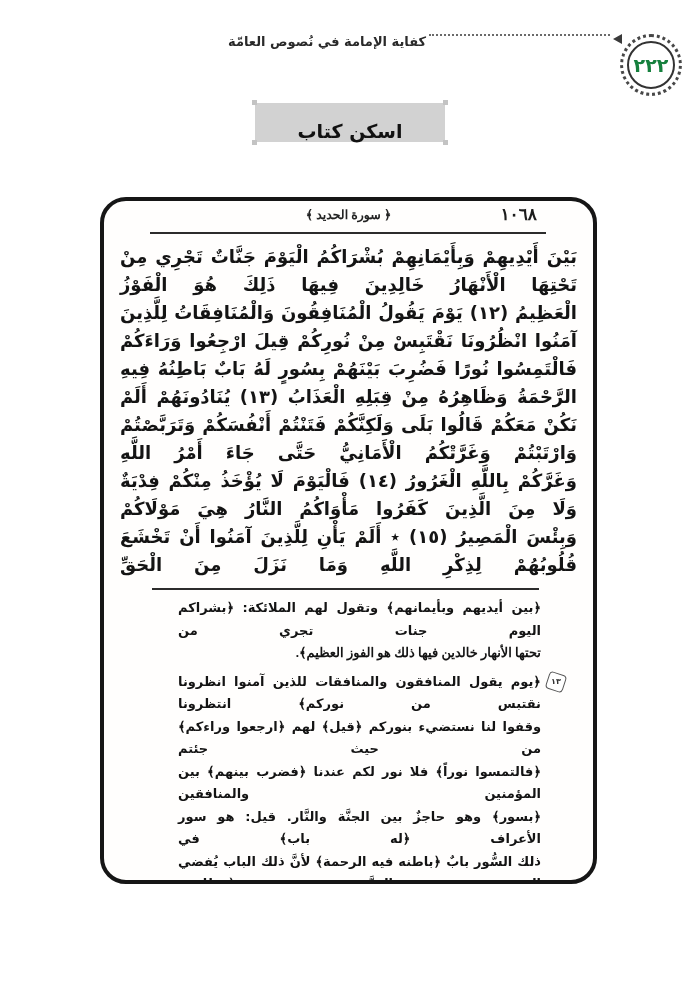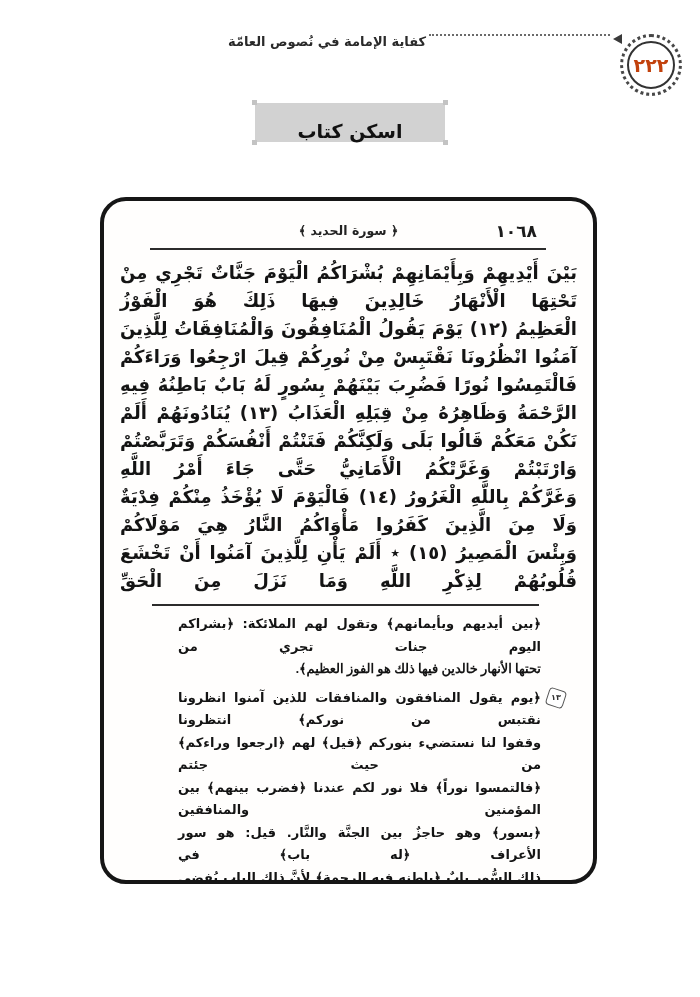--- a/index.html
+++ b/index.html
@@ -27,38 +27,38 @@
     border-right:9px solid #3a3a3a;margin-right:-2px;
   }
   .medallion-outer{
     width:56px;height:56px;border:3px dotted #474747;border-radius:50%;
     display:flex;align-items:center;justify-content:center;flex:0 0 auto;
     background:#fff;
   }
   .medallion-inner{
     width:44px;height:44px;border:2px solid #333;border-radius:50%;
     display:flex;align-items:center;justify-content:center;
-    font-size:19px;font-weight:bold;color:#c2410c;
+    font-size:19px;font-weight:bold;color:#15803d;
   }
   
   .overlay-box{
     position:absolute;top:103px;left:255px;width:190px;height:39px;
     background:#d2d2d2;display:flex;align-items:flex-end;justify-content:center;
     font-size:19px;font-weight:600;color:#111;direction:rtl;
   }
   .notch{position:absolute;width:5px;height:5px;background:#c3c3c3;}
   .notch.tl{top:-3px;left:-3px}.notch.tr{top:-3px;right:-3px}
   .notch.bl{bottom:-3px;left:-3px}.notch.br{bottom:-3px;right:-3px}
   
   .scan-box{
     position:absolute;top:197px;left:100px;width:489px;height:679px;
     border:4px solid #161616;border-radius:26px;background:#fffefd;
     box-sizing:content-box;overflow:hidden;
   }
-  .scan-header{position:relative;margin-top:18px;height:24px;}
+  .scan-header{position:relative;margin-top:2px;height:24px;font-family:Liberation Serif, serif;}
   .scan-surah{
     text-align:center;font-size:12.5px;font-weight:bold;color:#222;
     direction:rtl;line-height:24px;
   }
   .scan-pageno{
     position:absolute;right:56px;top:0;font-size:17px;font-weight:bold;
     letter-spacing:1px;line-height:24px;
   }
   .scan-rule{border:0;border-top:2px solid #2c2c2c;margin:5px 47px 0 46px;}
   .sep-rule{border:0;border-top:2px solid #2c2c2c;margin:9px 54px 0 48px;}

